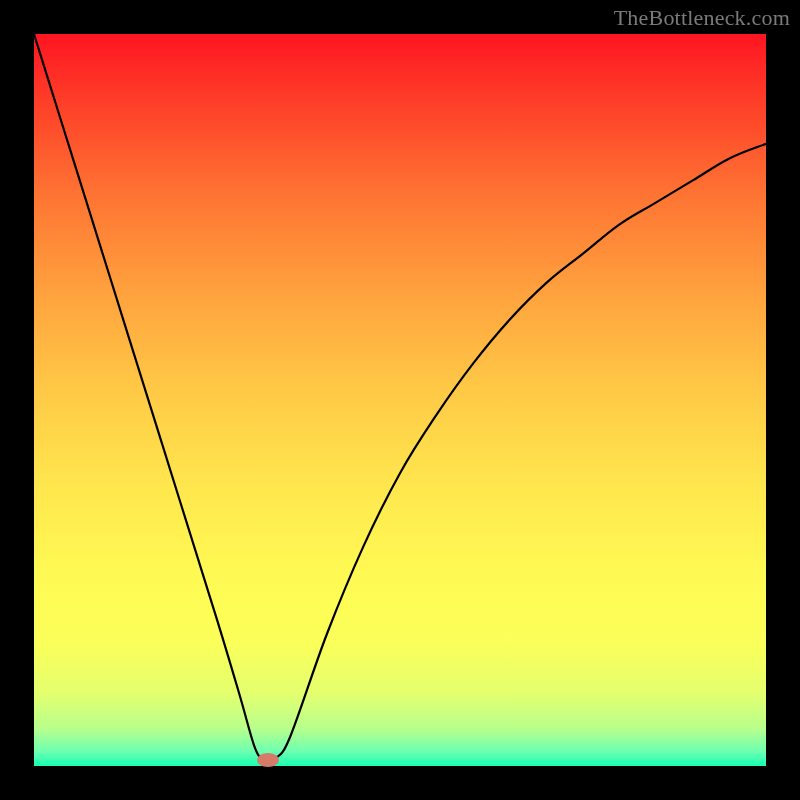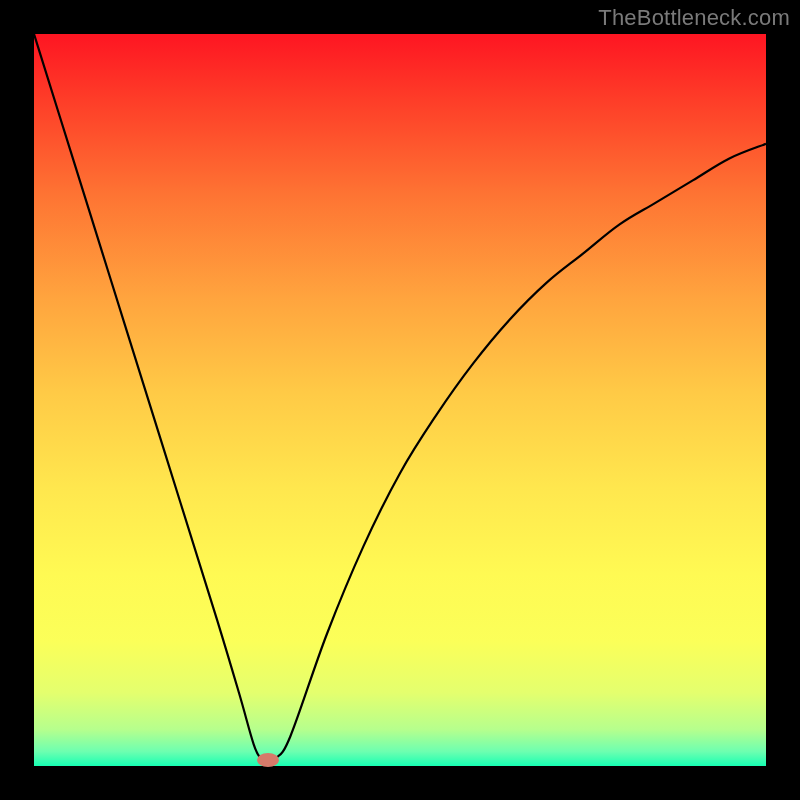--- a/index.html
+++ b/index.html
@@ -13,20 +13,21 @@
   }
   .watermark {
     position: absolute;
     top: 5px;
     right: 10px;
     color: #7a7a7a;
     font-size: 22px;
     font-weight: 400;
     letter-spacing: 0.2px;
     z-index: 10;
+    font-family: Liberation Serif, serif;
   }
   .plot-area {
     position: absolute;
     left: 34px;
     top: 34px;
     width: 732px;
     height: 732px;
   }
   .gradient-bg {
     position: absolute;

